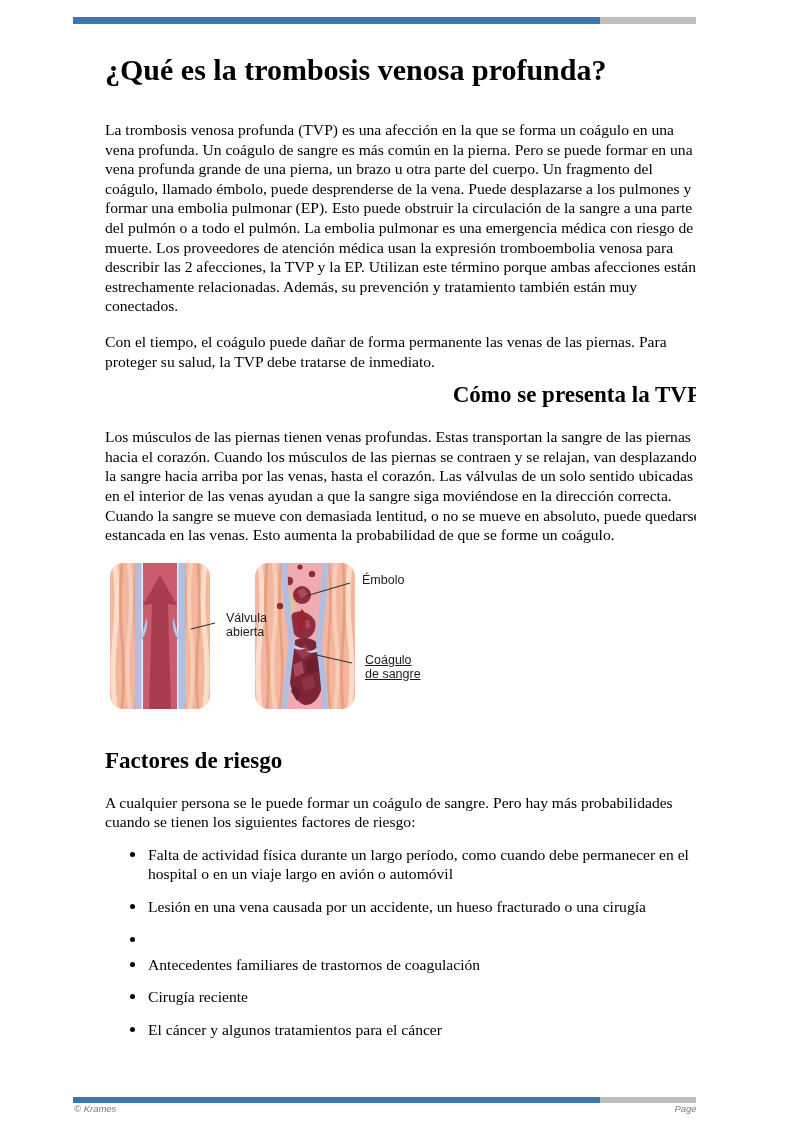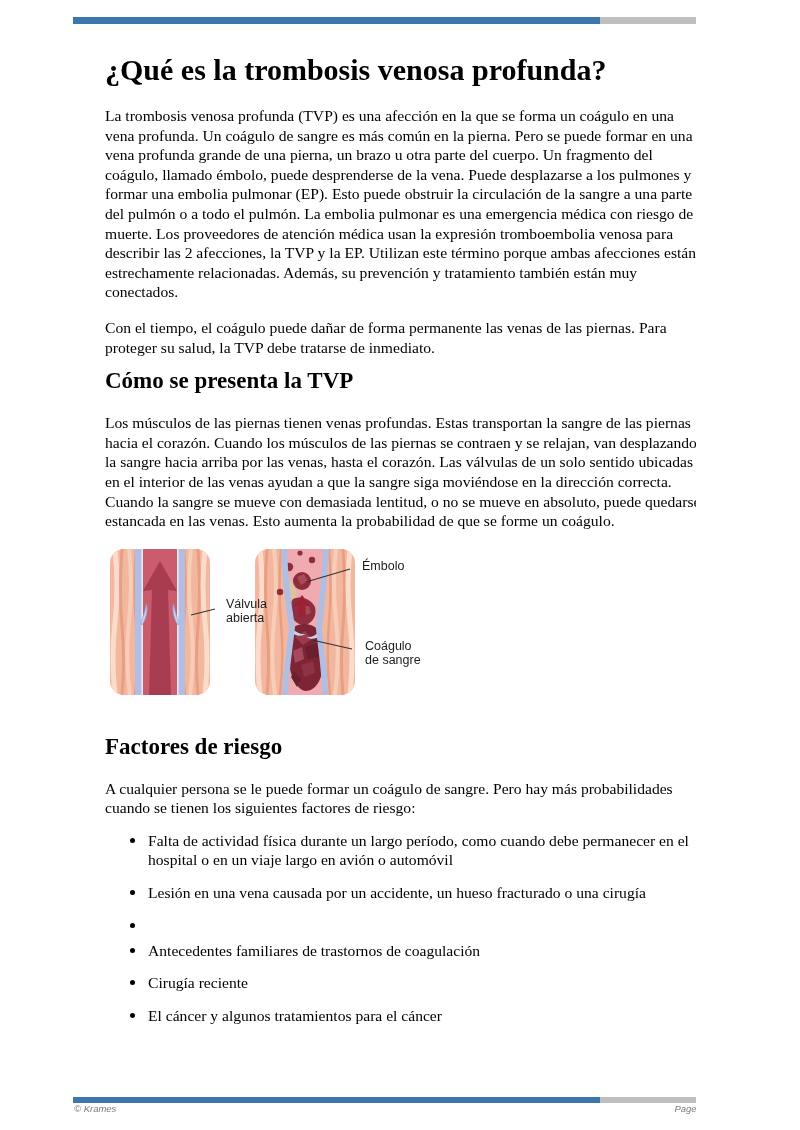--- a/index.html
+++ b/index.html
@@ -9,36 +9,36 @@
   }
   .accent-bar { position:absolute; left:73px; width:650px; display:flex; }
   .accent-bar.top { top:17px; height:7px; }
   .accent-bar.bottom { top:1097px; height:6px; }
   .bar-blue { width:81%; height:100%; background:#3d76ad; }
   .bar-gray { width:19%; height:100%; background:#bfbfbf; }
 
   .content { position:absolute; left:105px; top:0; width:596px; }
   h1 { font-size:30px; line-height:36px; font-weight:bold; margin:52px 0 0 0; }
   h2 { font-size:23px; line-height:28px; font-weight:bold; margin:0; }
-  .h2-presenta { margin-top:10px; }
+  .h2-presenta { margin-top:10px;text-align:right; }
   .h2-riesgo { margin-top:36px; }
   p { font-size:15.6px; line-height:19.6px; margin:0; text-align:left; }
-  .p1 { margin-top:18px; }
+  .p1 { margin-top:32px; }
   .p2 { margin-top:16px; }
   .p3 { margin-top:18px; }
   .p4 { margin-top:18px; }
 
   .figure { position:relative; width:320px; height:150px; margin:16px 0 0 0; }
   .fig-label {
     position:absolute; font-family:"Liberation Sans", sans-serif;
     font-size:12.5px; line-height:14px; color:#1c1c1c;padding-left:10px;
   }
   .lbl-valve { left:111px; top:50px; width:64px; }
   .lbl-embolus { left:247px; top:12px; width:60px; }
-  .lbl-clot { left:250px; top:92px; width:60px; }
+  .lbl-clot { left:250px; top:92px; width:60px;text-decoration:underline; }
 
   ul.risk-list { list-style:none; margin:12px 0 0 0; padding:0 0 0 25px; }
   ul.risk-list li { display:flex; margin-top:13px; font-size:15.6px; line-height:19.6px; }
   ul.risk-list .dot {
     flex:0 0 5px; width:5px; height:5px; border-radius:50%;
     background:#000; margin:7px 13px 0 0;
   }
 
   .footer-text {
     position:absolute; left:74px; top:1103px; width:649px;

